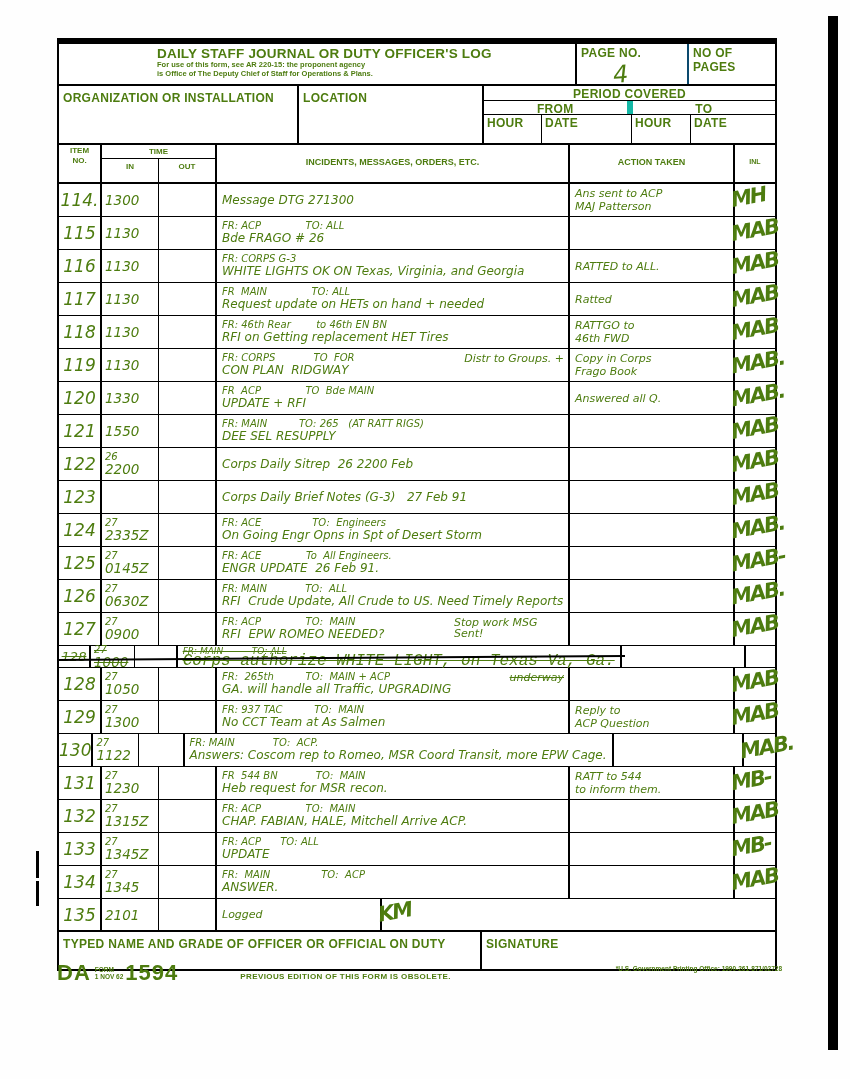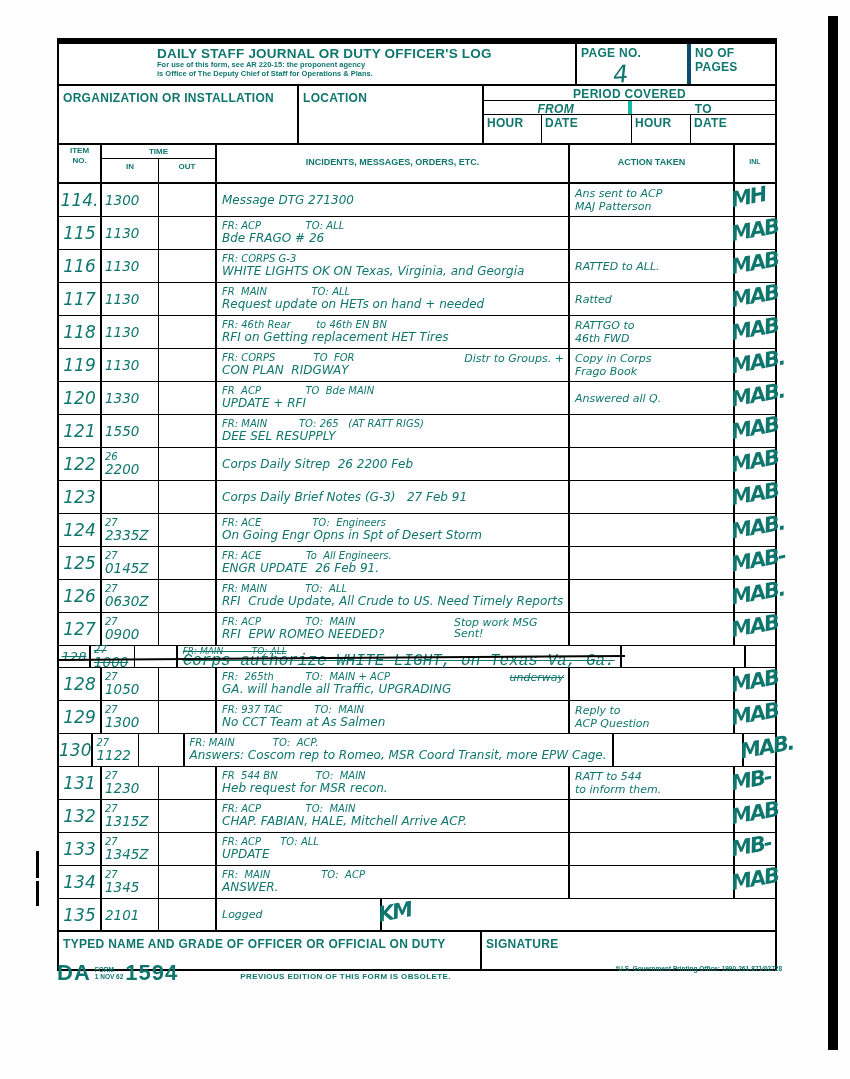--- a/index.html
+++ b/index.html
@@ -1,44 +1,44 @@
 <!DOCTYPE html>
 <html><head>
 <meta charset="utf-8">
 <style>
   html,body{margin:0;padding:0;background:#e8e8e8;}
   .page{position:relative;width:850px;height:1079px;background:#fefefe;overflow:hidden;
-        font-family:"Liberation Sans",sans-serif;color:#0f766e;}
+        font-family:"Liberation Sans",sans-serif;color:#4d7c0f;}
   .scanbar{position:absolute;left:828px;top:16px;width:10px;height:1034px;background:#000;}
   .margin-mark{position:absolute;left:36px;width:3px;background:#000;}
   .mm1{top:851px;height:27px;}
   .mm2{top:881px;height:25px;}
 
   .form{position:absolute;left:57px;top:38px;width:720px;border:2px solid #000;border-top:6px solid #000;
         box-sizing:border-box;background:#fff;}
 
   
   .title-band{display:flex;height:40px;border-bottom:2px solid #000;}
   .title-cell{flex:1;padding:2px 0 0 98px;box-sizing:border-box;}
   .form-title{font-size:13.5px;font-weight:bold;letter-spacing:.2px;}
   .form-sub{font-size:7.5px;font-weight:bold;line-height:8.5px;}
   .pageno-cell{width:112px;border-left:2px solid #000;box-sizing:border-box;padding:2px 4px;}
-  .nopages-cell{width:88px;border-left:4px solid #0c4a6e;box-sizing:border-box;padding:2px 4px;}
+  .nopages-cell{width:88px;border-left:2px solid #0c4a6e;box-sizing:border-box;padding:2px 4px;}
   .tiny-label{font-size:12px;font-weight:bold;letter-spacing:.3px;}
   .hw{font-family:"DejaVu Sans",sans-serif;font-style:italic;}
   .pageno-value{font-size:24px;margin:-2px 0 0 32px;transform:rotate(-5deg);}
 
   
   .info-band{display:flex;height:57px;border-bottom:2px solid #000;}
   .org-cell{width:238px;box-sizing:border-box;padding:2px 4px;}
   .loc-cell{width:185px;border-left:2px solid #000;box-sizing:border-box;padding:2px 4px;}
   .period-cell{flex:1;border-left:2px solid #000;display:flex;flex-direction:column;box-sizing:border-box;}
   .period-label{height:13px;text-align:center;border-bottom:1px solid #000;padding-top:1px;}
   .fromto{display:flex;height:13px;border-bottom:1px solid #000;text-align:center;}
-  .fromto .fcell{flex:1;border-right:4px solid #14b8a6;padding-top:1px;font-style:italic;}
+  .fromto .fcell{flex:1;border-right:6px solid #14b8a6;padding-top:1px;}
   .fromto .tcell{flex:1;padding-top:1px;}
   .hourdate{display:flex;flex:1;}
   .hd{box-sizing:border-box;border-right:1px solid #000;padding:1px 3px;}
   .hd:last-child{border-right:none;}
   .hd1{width:58px;}.hd2{width:90px;}.hd3{width:59px;}.hd4{flex:1;}
 
   
   .cols-band{display:flex;height:37px;border-bottom:2px solid #000;text-align:center;}
   .h-item{width:43px;border-right:2px solid #000;box-sizing:border-box;padding-top:1px;font-size:8px;font-weight:bold;line-height:10px;}
   .h-time{width:115px;border-right:2px solid #000;box-sizing:border-box;display:flex;flex-direction:column;}

